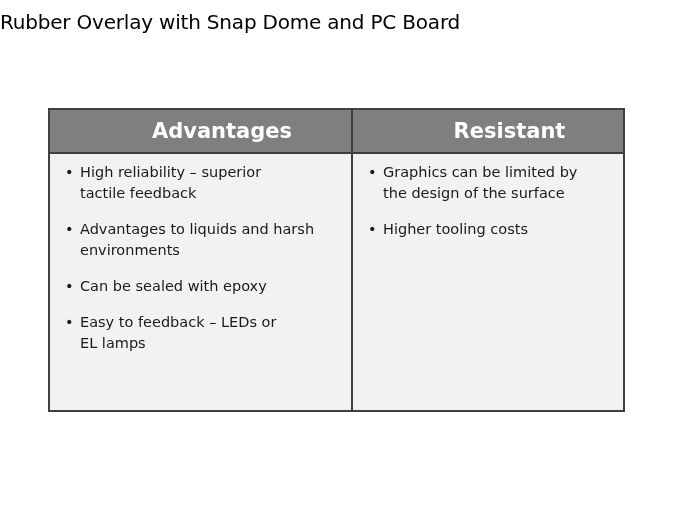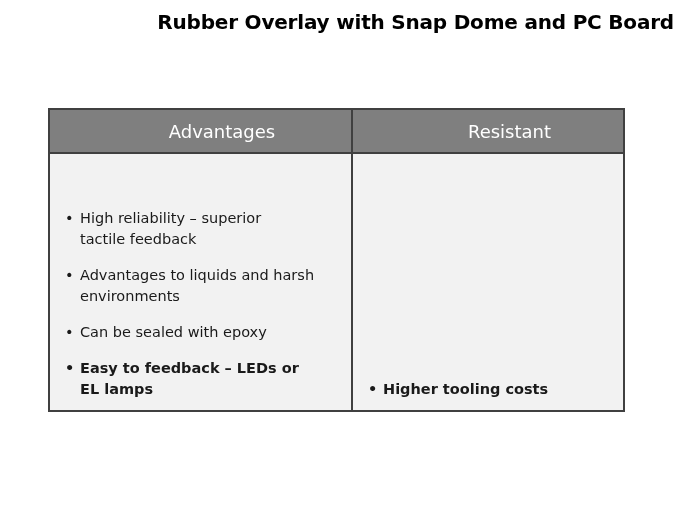--- a/index.html
+++ b/index.html
@@ -14,77 +14,77 @@
     position: relative;
     width: 674px;
     height: 506px;
     background: #ffffff;
   }
   .slide-title {
     position: absolute;
     top: 10px;
     left: 0;
     width: 674px;
-    text-align: right;
+    text-align: left;
     font-size: 20px;
-    font-weight: bold;
+    font-weight: normal;
     color: var(--title-text, #000000);
     letter-spacing: -0.2px;
   }
   .comparison-table {
     position: absolute;
     left: 48px;
     top: 108px;
     width: 577px;
     height: 304px;
     box-sizing: border-box;
     border: 2px solid var(--border, #404040);
     background: var(--body-bg, #f2f2f2);
     display: grid;
     grid-template-columns: 303px 1fr;
     grid-template-rows: 44px 1fr;
   }
   .header-cell {
     background: var(--header-bg, #7f7f7f);
     color: var(--header-text, #ffffff);
-    font-size: 18px;
-    font-weight: normal;
+    font-size: 21px;
+    font-weight: bold;
     display: flex;
     align-items: center;
     justify-content: center;
     border-bottom: 2px solid var(--border, #404040);
     box-sizing: border-box;
     padding-left: 43px;
   }
   .col-left {
     border-right: 2px solid var(--border, #404040);
     box-sizing: border-box;
   }
   .body-cell {
     display: flex;
     flex-direction: column;
-    justify-content: flex-end;
-    padding: 14px 14px 10px 14px;
+    justify-content: flex-start;
+    padding: 8px 14px 10px 14px;
     box-sizing: border-box;
   }
   ul.bullets {
     list-style: none;
     margin: 0;
     padding: 0;
     font-size: 14.5px;
     line-height: 21px;
     color: var(--body-text, #1a1a1a);
   }
   ul.bullets li {
     position: relative;
     padding-left: 16px;
     margin: 0 0 15px 0;
     white-space: pre-line;
   }
-  ul.bullets li:last-child { margin-bottom: 0; font-weight: bold; }
+  ul.bullets li:last-child { margin-bottom: 0; }
   ul.bullets li::before {
     content: var(--bullet, "\2022");
     position: absolute;
     left: 1px;
     top: 0;
   }
 </style>
 </head>
 <body>
 
@@ -105,19 +105,21 @@
           <li>Advantages to liquids and harsh
 environments</li>
           <li>Can be sealed with epoxy</li>
           <li>Easy to feedback – LEDs or
 EL lamps</li>
         </ul>
     </div>
 
     <div class="body-cell">
       <ul class="bullets">
+          <li>Graphics can be limited by
+the design of the surface</li>
           <li>Higher tooling costs</li>
         </ul>
     </div>
 
   </div>
 
 </div>
 
 </body></html>

